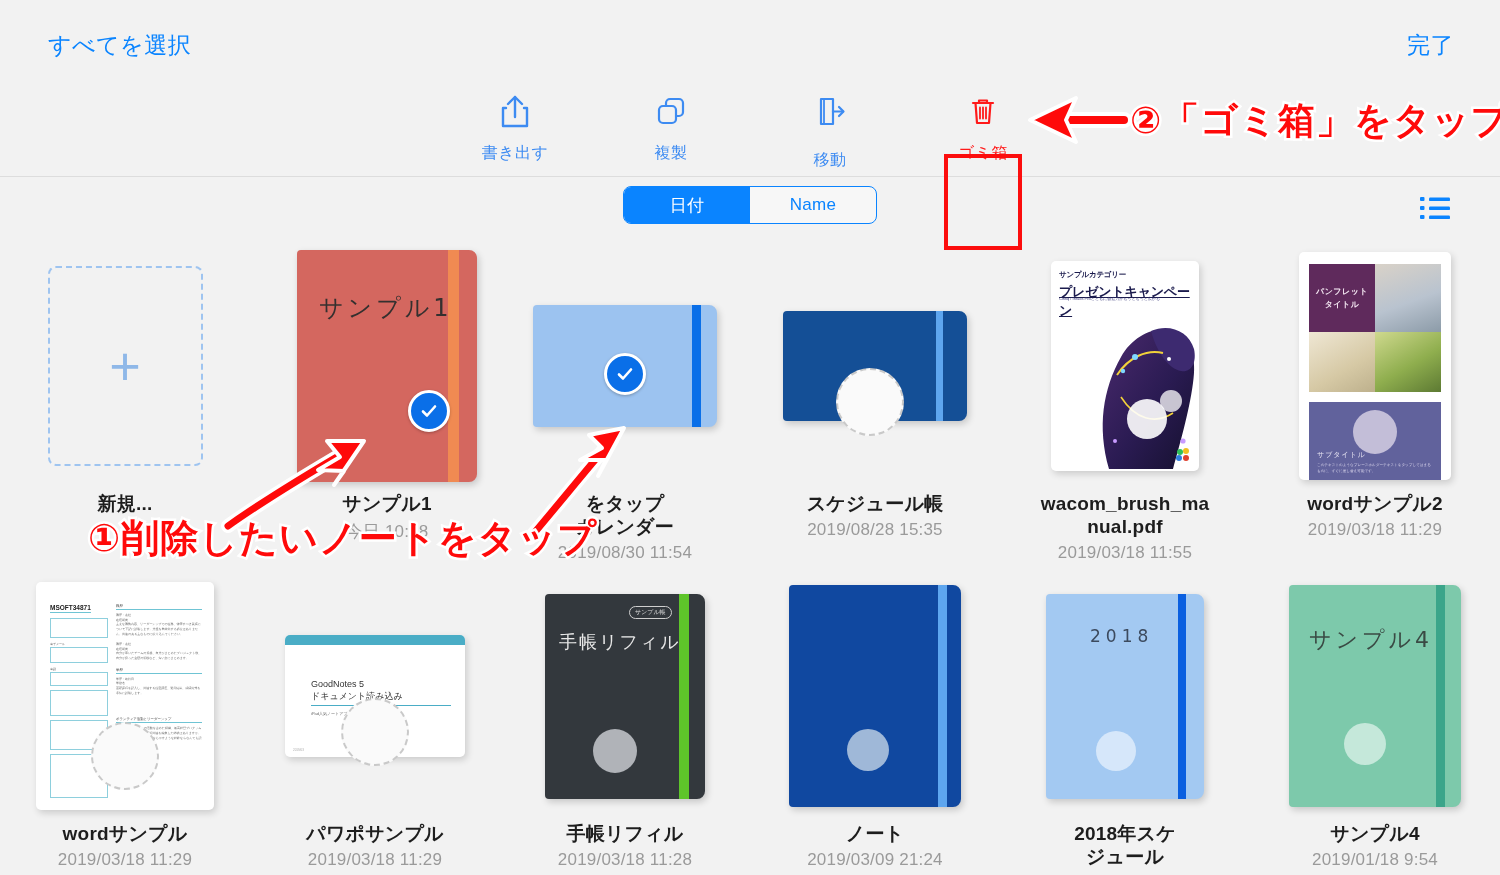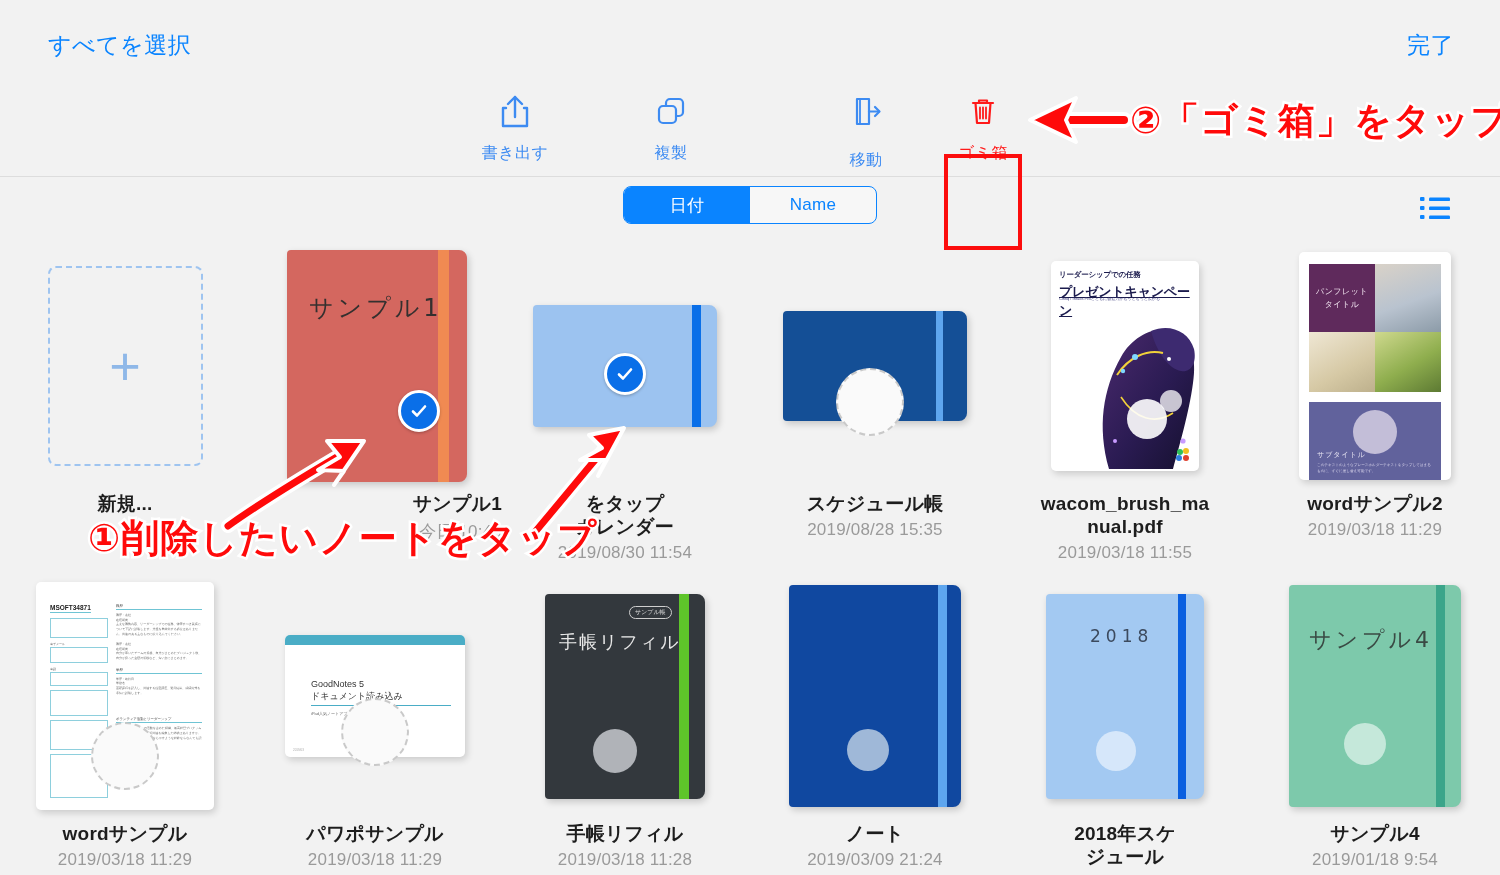--- a/index.html
+++ b/index.html
@@ -32,21 +32,21 @@
   
   .toolbar { position: absolute; top: 80px; left: 0; width: 1500px; height: 88px; }
   .tool {
     position: absolute; top: 6px; width: 120px;
     display: flex; flex-direction: column; align-items: center; gap: 9px;
   }
   .tool .lbl { font-size: 16px; color: #3d8bf2; letter-spacing: .4px; }
   .tool.trash .lbl { color: #ff1a1a; }
   .tool-export { left: 455px; }
   .tool-dup    { left: 611px; }
-  .tool-move   { left: 806px; gap: 16px; }
+  .tool-move   { left: 770px; gap: 16px; }
   .tool-trash  { left: 923px; }
   .trash-box {
     position: absolute; left: 944px; top: 66px; width: 78px; height: 96px;
     border: 4px solid #fc0d0d; background: transparent; z-index: 5;
   }
 
   .hairline {
     position: absolute; top: 168px; left: 0; width: 1500px; height: 1px;
     background: #dddddd;
   }
@@ -221,21 +221,21 @@
 
     <div class="cell" style="left:0px;  top:0px;">
       <div class="thumb-wrap">
         <div class="newnote">
           <span class="plus">+</span>
         </div>
       </div>
       <div class="cap-name">新規...</div>
     </div>
 
-    <div class="cell" style="left:252px; top:0px;align-items:flex-end;">
+    <div class="cell" style="left:262px; top:0px;">
       <div class="thumb-wrap">
         <div class="book" style="width:180px;height:232px;background:#d4675f;">
           <div class="hand" style="left:22px; top:42px; font-size:24px;">サンプル1</div>
           <div class="band" style="right:18px;width:11px;background:#f08a52;"></div>
         </div>
         <div class="check" style="left:146px; top:150px;">
           <svg width="22" height="22" viewBox="0 0 22 22">
               <path d="M5 11.5 L9 15.5 L17 6.5" stroke="#fff" stroke-width="2.6" fill="none" stroke-linecap="round" stroke-linejoin="round"></path>
             </svg>
         </div>
@@ -267,21 +267,21 @@
           <div class="band" style="right:24px;width:7px;background:#5ea6ef;"></div>
         </div>
       </div>
       <div class="cap-name">スケジュール帳</div>
       <div class="cap-date">2019/08/28 15:35</div>
     </div>
 
     <div class="cell" style="left:1000px; top:0px;">
       <div class="thumb-wrap">
         <div class="doc" style="width:148px;height:210px;">
-          <div style="position:absolute;left:8px;top:9px;right:8px;font-size:7.5px;font-weight:bold;color:#1b1b4d;line-height:1.45;letter-spacing:-.2px;">リーダーシップでの任務</div>
+          <div style="position:absolute;left:8px;top:9px;right:8px;font-size:7.5px;font-weight:bold;color:#1b1b4d;line-height:1.45;letter-spacing:-.2px;">サンプルカテゴリー</div>
           <div style="position:absolute;left:8px;top:22px;right:8px;font-size:13px;font-weight:bold;color:#1b1b4d;line-height:1.45;letter-spacing:-.2px;text-decoration:underline;">プレゼントキャンペーン</div>
           <div style="position:absolute;left:8px;top:35px;right:8px;font-size:4px;color:#3a3a7a;line-height:1.4;">Cintiq / Intuos Proとともに創造力がもっともっと広がる</div>
           <svg style="position:absolute;left:0;top:40px;" width="148" height="170" viewBox="0 0 148 170">
             <defs>
               <linearGradient id="wg" x1="0" y1="0" x2="1" y2="1">
                 <stop offset="0%" stop-color="#4b2a6e"></stop>
                   <stop offset="55%" stop-color="#2a1b52"></stop>
                   <stop offset="100%" stop-color="#15102e"></stop>
               </linearGradient>
             </defs>
@@ -306,21 +306,21 @@
         </div>
       </div>
       <div class="cap-name" style="white-space:pre-line">wacom_brush_ma
 nual.pdf</div>
       <div class="cap-date">2019/03/18 11:55</div>
     </div>
 
     <div class="cell" style="left:1250px; top:0px;">
       <div class="thumb-wrap">
         <div class="doc" style="width:152px;height:228px;padding:12px 10px;">
-          <div style="display:flex;height:68px;">
+          <div style="display:flex;height:68px;font-weight:bold;">
             <div style="width:50%;background:#5f2a5c;display:flex;flex-direction:column;align-items:center;justify-content:center;gap:2px;">
               <span style="font-size:8px;color:#f4e7f2;letter-spacing:.5px;">パンフレット</span>
               <span style="font-size:8px;color:#f4e7f2;letter-spacing:.5px;">タイトル</span>
             </div>
             <div style="width:50%;background:linear-gradient(160deg,#d9d2c8,#b9c3cf 55%,#8c9ba8);"></div>
           </div>
           <div style="display:flex;height:60px;">
             <div style="width:50%;background:linear-gradient(150deg,#efe7d4,#d6c9a5 60%,#bdb08c);"></div>
             <div style="width:50%;background:linear-gradient(150deg,#cfd98e,#8fae4e 55%,#5d7a33);"></div>
           </div>

